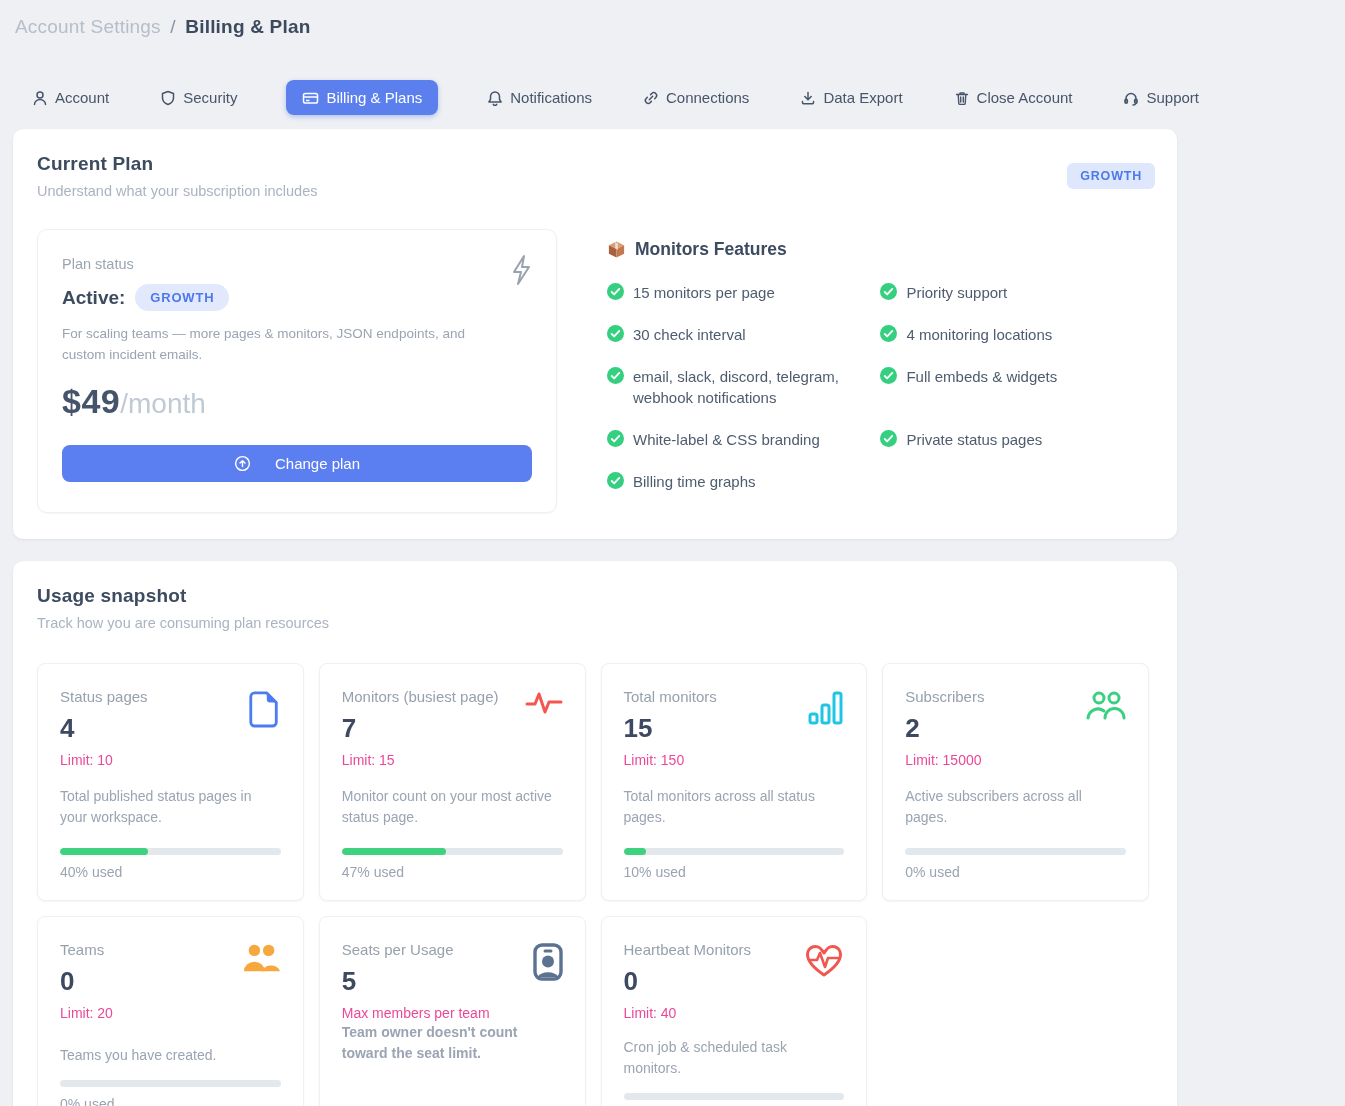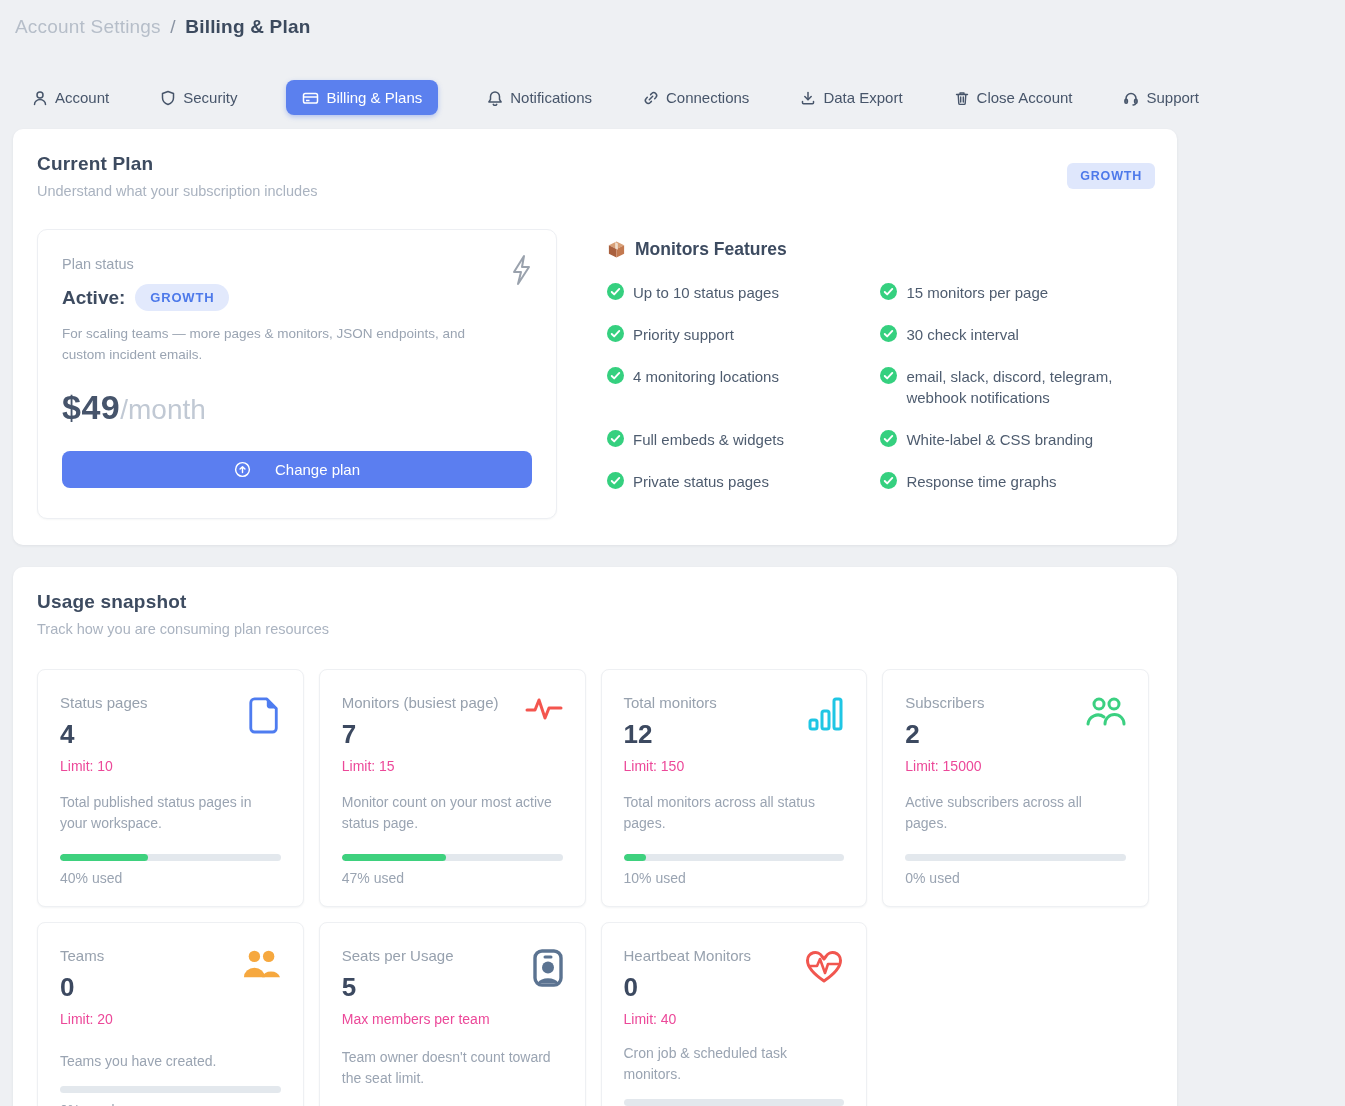--- a/index.html
+++ b/index.html
@@ -56,21 +56,21 @@
   }
   .plan-card .bolt { position:absolute; top:24px; right:22px; }
   .plan-status-label { font-size:14.5px; color:#9aa4b2; }
   .plan-active-row { display:flex; align-items:center; gap:10px; margin-top:12px; }
   .plan-active { font-size:19px; font-weight:700; color:#3d4b60; }
   .plan-pill {
     background:#e2e9fc; color:#4d79ea; font-size:13px; font-weight:700;
     letter-spacing:.8px; padding:6px 15px; border-radius:999px;
   }
   .plan-desc { font-size:13.5px; color:#9aa4b2; line-height:1.55; margin-top:13px; max-width:420px; }
-  .plan-price-row { margin-top:22px; display:flex; align-items:baseline;text-align:right; }
+  .plan-price-row { margin-top:16px; display:flex; align-items:baseline;text-align:right; }
   .plan-price { font-size:34px; font-weight:700; color:#46546b; letter-spacing:.5px; }
   .plan-period { font-size:28px; color:#c1c9d4; font-weight:400; }
   .change-plan-btn {
     margin-top:24px; width:470px; height:37px; border:none; border-radius:8px;
     background:#5b7ef0; color:#fff; font-size:15px; font-family:inherit;
     display:flex; align-items:center; justify-content:center; gap:24px; cursor:pointer;
   }
 
   
   .features { flex:1; padding-top:10px; }
@@ -216,27 +216,20 @@
               <polygon points="8.6,2.2 11.4,3.6 11.4,10.2 8.6,8.8" fill="#f0ddcd"></polygon>
             </svg>
           <span class="features-title">Monitors Features</span>
         </div>
         <div class="features-grid">
           <div class="feature">
               <svg width="17" height="17" viewBox="0 0 18 18">
                 <circle cx="9" cy="9" r="9" fill="#35d07f"></circle>
                 <path d="M5 9.5 l2.6 2.6 L13 6.3" stroke="#fff" stroke-width="2" fill="none" stroke-linecap="round" stroke-linejoin="round"></path>
               </svg>
-              <span>Up to 10 status pages</span>
-            </div>
-          <div class="feature">
-              <svg width="17" height="17" viewBox="0 0 18 18">
-                <circle cx="9" cy="9" r="9" fill="#35d07f"></circle>
-                <path d="M5 9.5 l2.6 2.6 L13 6.3" stroke="#fff" stroke-width="2" fill="none" stroke-linecap="round" stroke-linejoin="round"></path>
-              </svg>
               <span>15 monitors per page</span>
             </div>
           <div class="feature">
               <svg width="17" height="17" viewBox="0 0 18 18">
                 <circle cx="9" cy="9" r="9" fill="#35d07f"></circle>
                 <path d="M5 9.5 l2.6 2.6 L13 6.3" stroke="#fff" stroke-width="2" fill="none" stroke-linecap="round" stroke-linejoin="round"></path>
               </svg>
               <span>Priority support</span>
             </div>
           <div class="feature">
@@ -279,21 +272,21 @@
                 <circle cx="9" cy="9" r="9" fill="#35d07f"></circle>
                 <path d="M5 9.5 l2.6 2.6 L13 6.3" stroke="#fff" stroke-width="2" fill="none" stroke-linecap="round" stroke-linejoin="round"></path>
               </svg>
               <span>Private status pages</span>
             </div>
           <div class="feature">
               <svg width="17" height="17" viewBox="0 0 18 18">
                 <circle cx="9" cy="9" r="9" fill="#35d07f"></circle>
                 <path d="M5 9.5 l2.6 2.6 L13 6.3" stroke="#fff" stroke-width="2" fill="none" stroke-linecap="round" stroke-linejoin="round"></path>
               </svg>
-              <span>Response time graphs</span>
+              <span>Billing time graphs</span>
             </div>
         </div>
       </div>
     </div>
   </div>
 
   <div class="section-card">
     <div class="section-title">Usage snapshot</div>
     <div class="section-sub">Track how you are consuming plan resources</div>
 
@@ -334,21 +327,21 @@
 
       <div class="usage-card">
         <span class="u-icon">
           <svg width="36" height="36" viewBox="0 0 36 36" fill="none" stroke="#1fc6e4" stroke-width="3" stroke-linejoin="round">
               <rect x="2" y="24" width="7" height="9" rx="2"></rect>
               <rect x="14" y="15" width="7" height="18" rx="2"></rect>
               <rect x="26" y="3" width="7" height="30" rx="2"></rect>
             </svg>
         </span>
         <div class="u-label">Total monitors</div>
-        <div class="u-value">12</div>
+        <div class="u-value">15</div>
         <div class="u-limit">Limit: 150</div>
         <div class="u-desc">Total monitors across all status pages.</div>
         <div class="u-bar">
             <div class="u-bar-fill" style="width: 10%;"></div>
           </div>
         <div class="u-used">10% used</div>
       </div>
 
       <div class="usage-card">
         <span class="u-icon">
@@ -393,21 +386,21 @@
           <svg width="30" height="38" viewBox="0 0 30 38">
               <rect x="2" y="2" width="26" height="34" rx="7" fill="none" stroke="#5b7391" stroke-width="3.4"></rect>
               <rect x="10.5" y="6.5" width="9" height="3" rx="1.5" fill="#5b7391"></rect>
               <circle cx="15" cy="18.5" r="6" fill="#5b7391"></circle>
               <path d="M4.5 34 a12 9 0 0 1 21 0 z" fill="#5b7391"></path>
             </svg>
         </span>
         <div class="u-label">Seats per Usage</div>
         <div class="u-value">5</div>
         <div class="u-limit">Max members per team</div>
-        <div class="u-desc" style="margin-top:20px; max-width:260px;">Team owner doesn't count toward the seat limit.</div>
+        <div class="u-desc" style="margin-top:1px; max-width:260px;font-weight:bold;">Team owner doesn't count toward the seat limit.</div>
       </div>
 
       <div class="usage-card">
         <span class="u-icon">
           <svg width="40" height="36" viewBox="0 0 40 36" fill="none" stroke="#f1564f" stroke-width="3" stroke-linecap="round" stroke-linejoin="round">
               <path d="M20 32 C9 24.5 3.5 17.5 3.5 11.5 a7.8 7.8 0 0 1 14.6-4 L20 10 l1.9-2.5 a7.8 7.8 0 0 1 14.6 4 C36.5 17.5 31 24.5 20 32 z"></path>
               <polyline points="6,17 13,17 16,10 21,24 24,15 34,15" stroke-width="2.6"></polyline>
             </svg>
         </span>
         <div class="u-label">Heartbeat Monitors</div>

